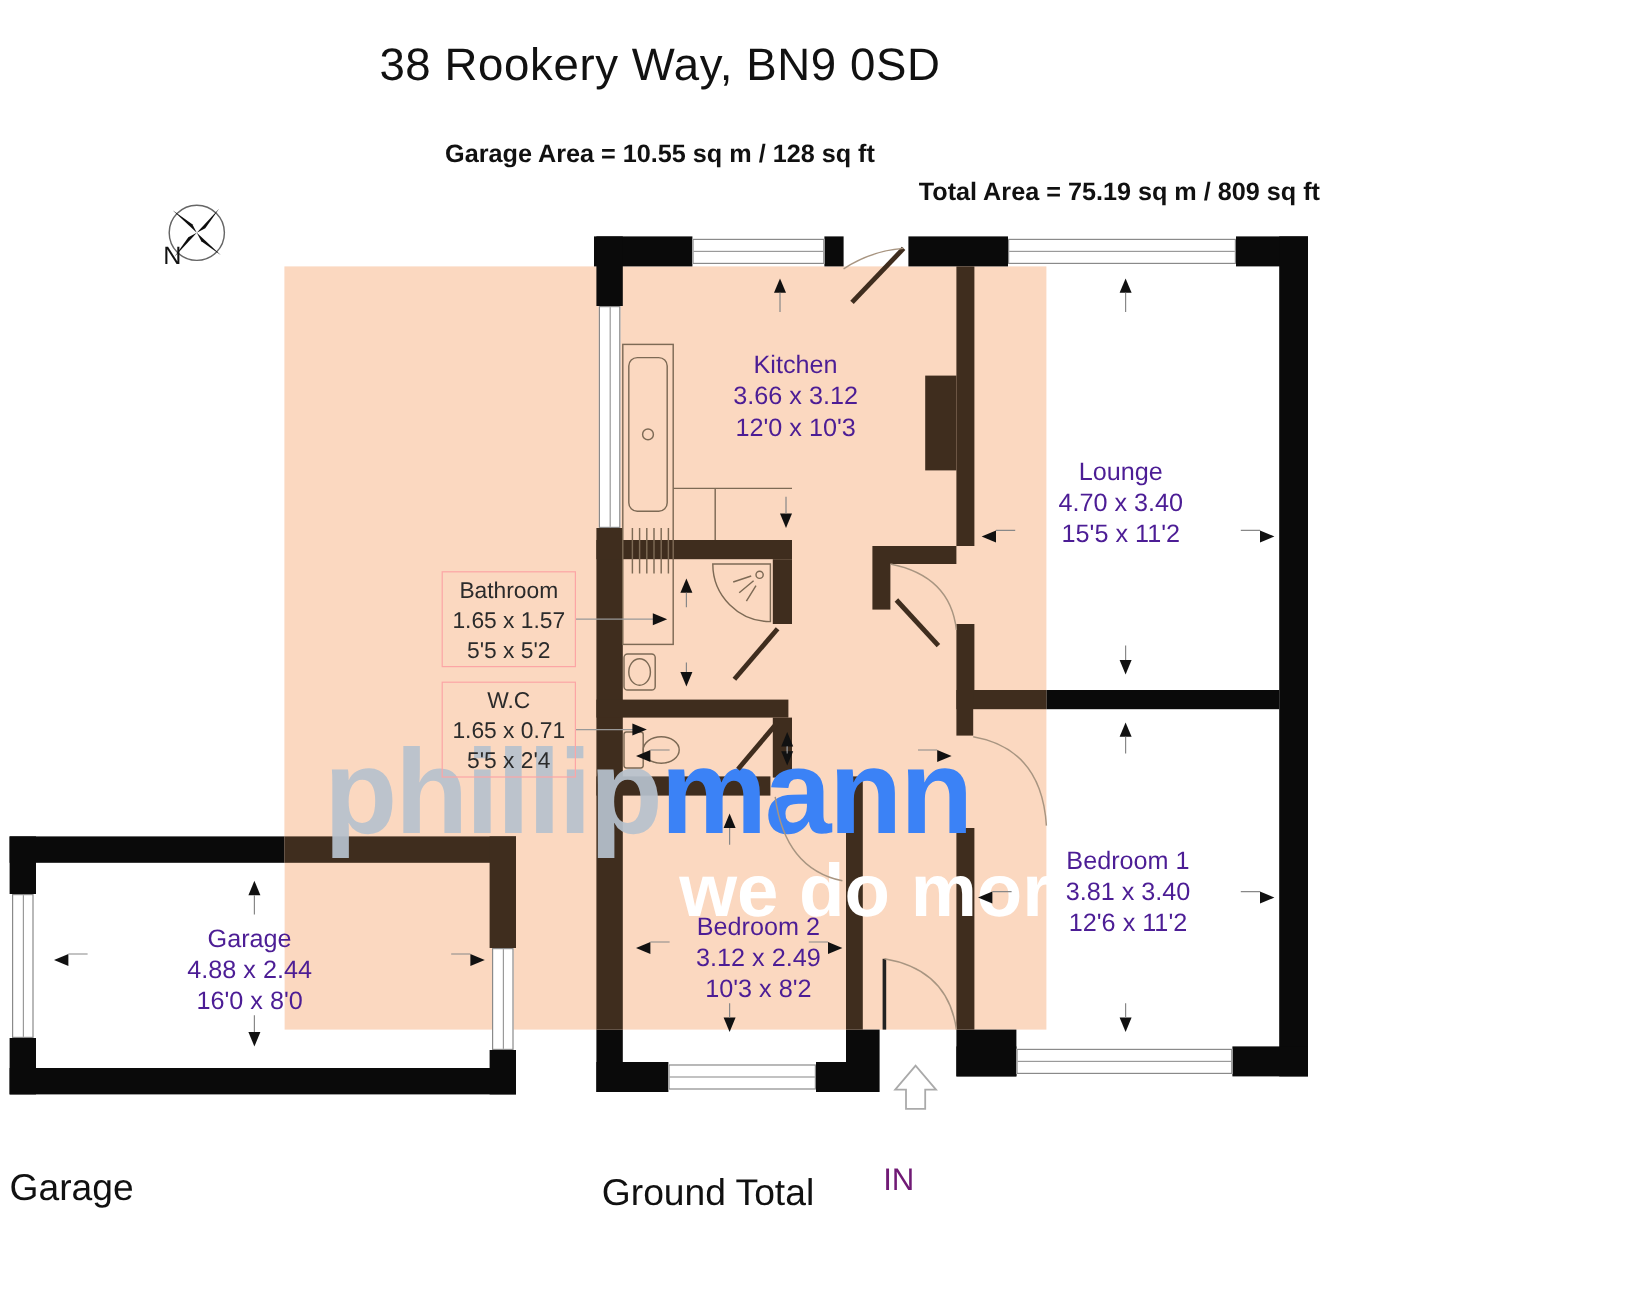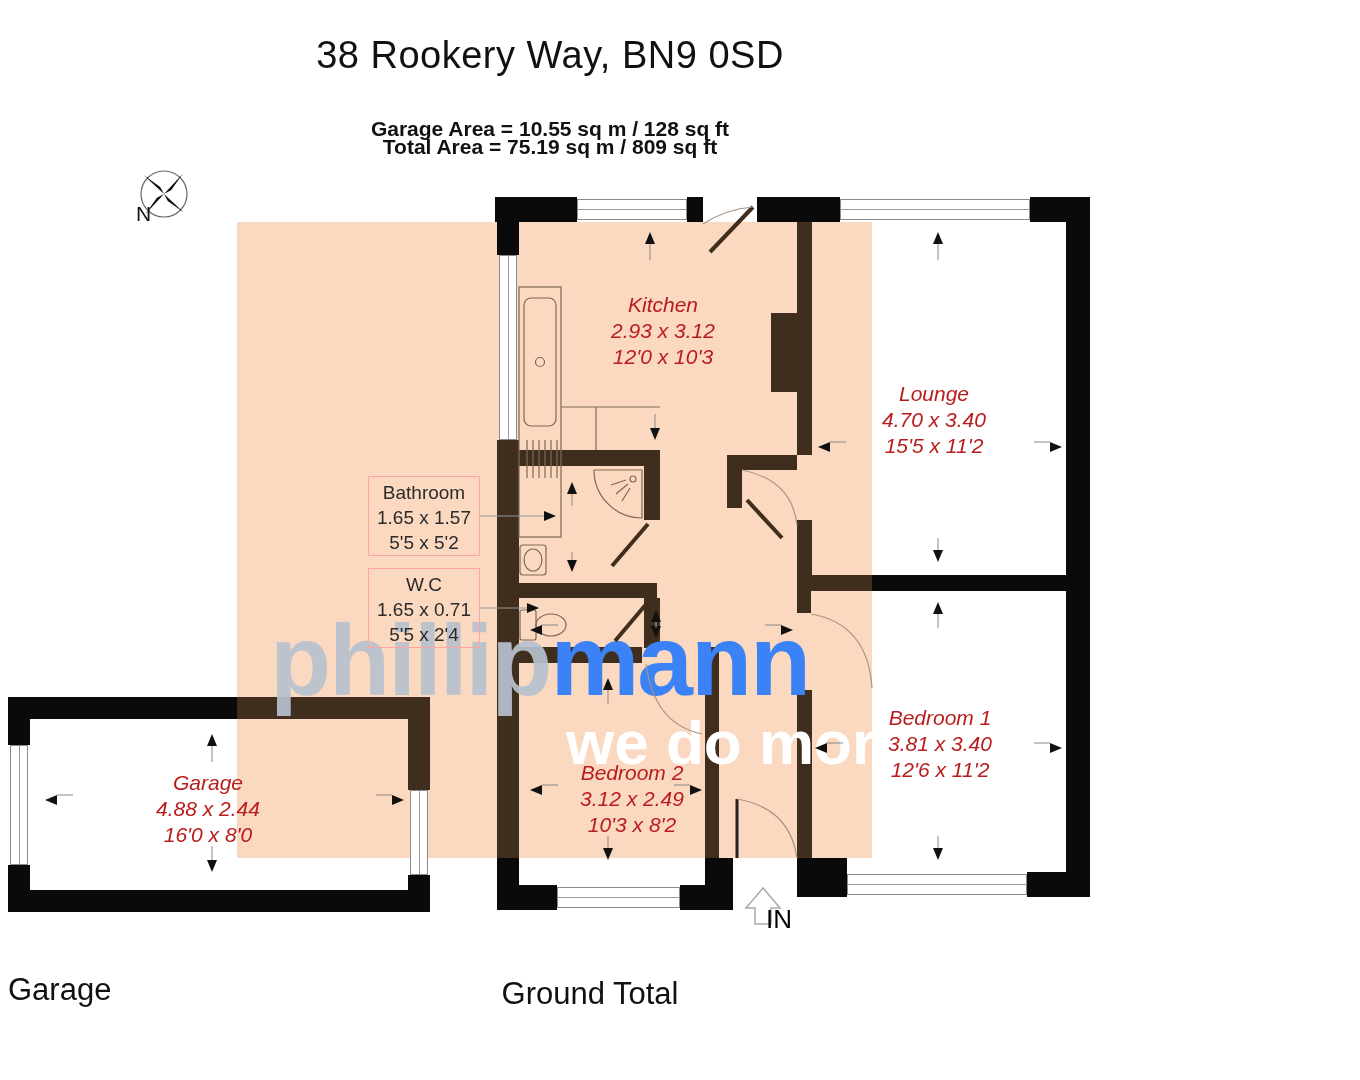--- a/index.html
+++ b/index.html
@@ -19,38 +19,38 @@
   .win-v{position:absolute;background:linear-gradient(90deg,#9a9a9a 0,#9a9a9a 0) center/1px 100% no-repeat,#fff;border:1px solid #8a8a8a;box-sizing:border-box;z-index:2;}
 
   
   .wm{position:absolute;z-index:3;font-weight:bold;line-height:1;white-space:nowrap;}
   .wm1{left:270px;top:610px;font-size:100px;letter-spacing:-2px;}
   .wm1 .g{color:#b7c2ce;opacity:.92;}
   .wm1 .w{color:#3b82f6;}
   .wm2{left:566px;top:712px;font-size:62px;color:#ffffff;}
 
   
-  .room-label{position:absolute;z-index:5;text-align:center;font-size:21px;line-height:26px;color:#b91c1c;width:220px;font-style:italic;}
+  .room-label{position:absolute;z-index:5;text-align:center;font-size:21px;line-height:26px;color:#4c1d95;width:220px;}
   .boxed{position:absolute;z-index:5;text-align:center;font-size:19px;line-height:25px;color:#2b2b2b;width:112px;height:80px;border:1px solid #fca5a5;box-sizing:border-box;padding-top:3px;background:transparent;}
   .big-label{position:absolute;z-index:5;font-size:31px;color:#111;}
   .disclaimer{position:absolute;z-index:5;left:0;top:1028px;width:1140px;text-align:center;font-size:17.5px;color:#111;}
-  .in-label{position:absolute;z-index:5;left:736px;top:904px;width:56px;text-align:right;font-size:26px;color:#000000;}
+  .in-label{position:absolute;z-index:5;left:736px;top:968px;width:56px;text-align:left;font-size:26px;color:#701a75;}
   .n-label{position:absolute;z-index:5;left:136px;top:202px;font-size:21px;color:#111;}
 
   svg.overlay{position:absolute;left:0;top:0;z-index:4;}
   svg.cmp{position:absolute;left:130px;top:164px;z-index:5;}
 </style>
 </head>
 <body>
 
 <div id="canvas">
 
   <div class="hdr hdr-title" style="top:34px;">38 Rookery Way, BN9 0SD</div>
   <div class="hdr hdr-sub" style="top:117px;">Garage Area = 10.55 sq m / 128 sq ft</div>
-  <div class="hdr hdr-sub" style="top:135px;">Total Area = 75.19 sq m / 809 sq ft</div>
+  <div class="hdr hdr-sub" style="top:149px;text-align:right;">Total Area = 75.19 sq m / 809 sq ft</div>
 
   <svg class="cmp" width="70" height="70" viewBox="0 0 70 70">
     <circle cx="34" cy="30" r="23" fill="none" stroke="#666" stroke-width="1.2"></circle>
     <g fill="#0d0d0d" transform="rotate(-28 34 30)">
       <path d="M34 30 L60 21 L42 30 Z"></path>
       <path d="M34 30 L43 56 L34 38 Z"></path>
       <path d="M34 30 L8 39 L26 30 Z"></path>
       <path d="M34 30 L25 4 L34 22 Z"></path>
     </g>
   </svg>
@@ -195,21 +195,21 @@
       <path d="M781 625 h-16 M1050 442 h-16 M1050 743 h-16 M690 785 h-16 M392 795 h-16"></path>
     </g>
 
     <g>
       <path d="M763 888 l-17 20 h9 v16 h16 v-16 h9 Z" fill="#fff" stroke="#aaa" stroke-width="1.5"></path>
     </g>
   </svg>
 
   <div class="room-label" style="left:553px;top:292px;">
     <div>Kitchen</div>
-    <div>2.93 x 3.12</div>
+    <div>3.66 x 3.12</div>
     <div>12'0 x 10'3</div>
   </div>
   <div class="room-label" style="left:824px;top:353px;margin-top:28px;">
     <div>Lounge</div>
     <div>4.70 x 3.40</div>
     <div>15'5 x 11'2</div>
   </div>
   <div class="boxed" style="left:368px;top:476px;">
     <div>Bathroom</div>
     <div>1.65 x 1.57</div>

